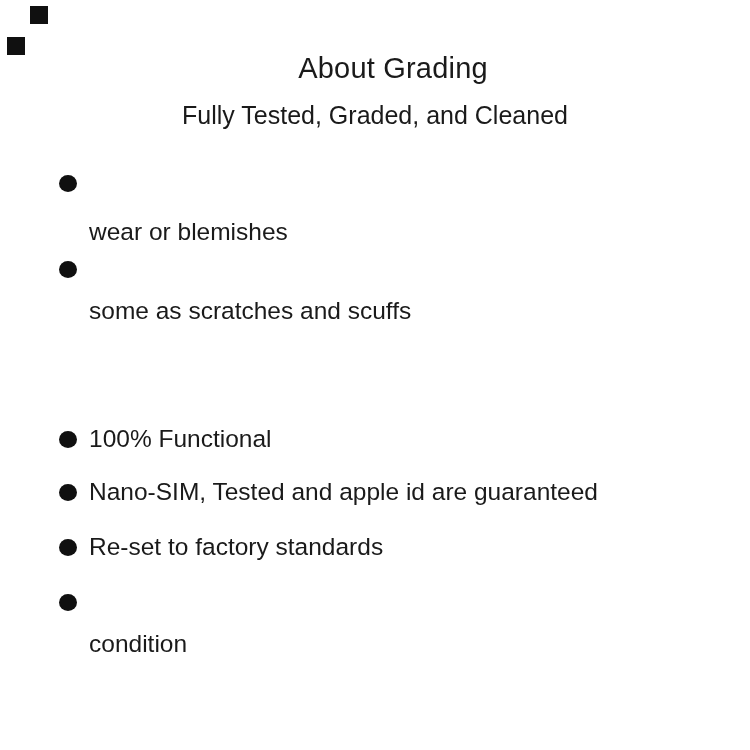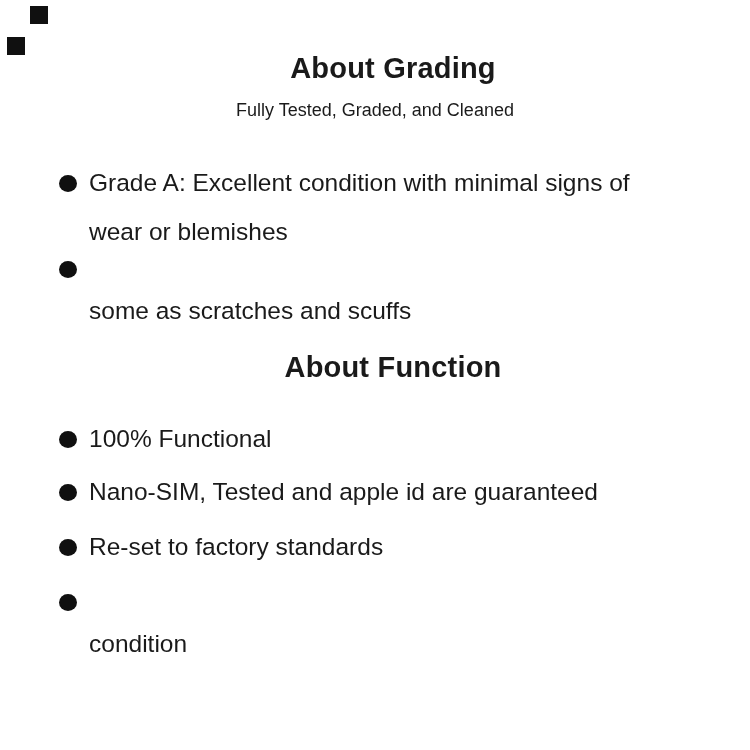--- a/index.html
+++ b/index.html
@@ -9,29 +9,29 @@
     height: 750px;
     background: var(--background, #ffffff);
     color: var(--text, #1a1a1a);
     font-family: "Liberation Sans", sans-serif;
     overflow: hidden;
   }
   .abs { position: absolute; white-space: nowrap; line-height: 1.2; }
   .heading {
     left: 0; right: 0;
     text-align: center;
-    font-weight: bold;
+    font-weight: normal;
     font-size: 29px;
     letter-spacing: 0.2px;
     padding-left: 36px;
   }
   .subtitle {
     left: 0; right: 0;
     text-align: center;
-    font-size: 18px;
+    font-size: 25px;
   }
   .body-line {
     left: 89px;
     font-size: 24.5px;
   }
   .bullet {
     position: absolute;
     left: 59px;
     width: 18px;
     height: 17px;
@@ -52,27 +52,25 @@
 
 <div class="canvas">
 
   <div class="artifact artifact-1"></div>
   <div class="artifact artifact-2"></div>
 
   <div class="abs heading" style="top:51px">About Grading</div>
   <div class="abs subtitle" style="top:100px">Fully Tested, Graded, and Cleaned</div>
 
   <span class="bullet" style="top:175px"></span>
-  <div class="abs body-line" style="top:168px">Grade A: Excellent condition with minimal signs of</div>
   <div class="abs body-line" style="top:217px">wear or blemishes</div>
 
   <span class="bullet" style="top:261px"></span>
   <div class="abs body-line" style="top:296px">some as scratches and scuffs</div>
 
-  <div class="abs heading" style="top:350px">About Function</div>
 
   <span class="bullet" style="top:431px"></span>
   <div class="abs body-line" style="top:424px">100% Functional</div>
 
   <span class="bullet" style="top:484px"></span>
   <div class="abs body-line" style="top:477px">Nano-SIM, Tested and apple id are guaranteed</div>
 
   <span class="bullet" style="top:539px"></span>
   <div class="abs body-line" style="top:532px">Re-set to factory standards</div>
 

